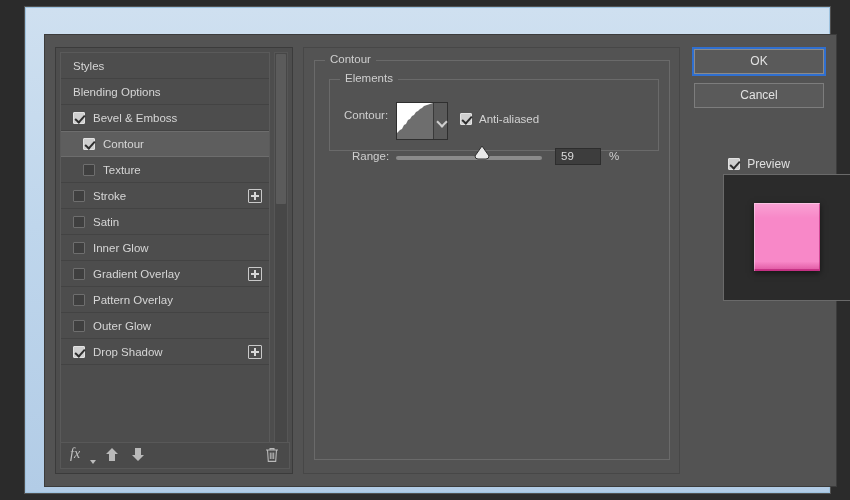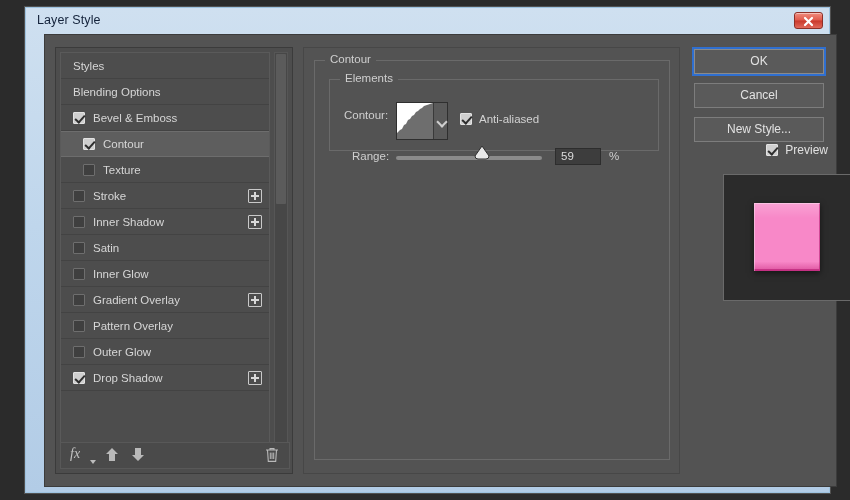--- a/index.html
+++ b/index.html
@@ -291,25 +291,25 @@
   #ok-button {
     top: 2px;
     box-shadow: 0 0 0 2px #2f6fd0;
     border-color: #8a8a8a;
   }
   #cancel-button { top: 36px; }
   #newstyle-button { top: 70px; }
 
   #preview-row {
     position: absolute;
-    left: 0; top: 96px;
+    left: 0; top: 110px;
     width: 138px;
     display: flex;
     align-items: center;
-    justify-content: flex-end;
+    justify-content: center;
     cursor: pointer;
   }
   #preview-row .cb { margin: 0 7px 0 0; }
   #preview-label { font-size: 12px; color: #e0e0e0; }
 
   #preview-box {
     position: absolute;
     left: 33px; top: 127px;
     width: 128px; height: 127px;
     background: #2b2b2b;
@@ -327,28 +327,20 @@
                 0 2px 6px rgba(0,0,0,.55);
   }
 </style>
 </head>
 <body>
 
 <div id="desktop">
 
   <div id="window">
 
-    <div id="titlebar">
-      <div id="title-text">Layer Style</div>
-      <div id="close-button">
-        <svg width="11" height="11" viewBox="0 0 11 11">
-          <path d="M2 2 L9 9 M9 2 L2 9" stroke="#ffffff" stroke-width="2.2" stroke-linecap="round"></path>
-        </svg>
-      </div>
-    </div>
 
     <div id="dialog">
 
       <div id="styles-panel">
 
         <div id="styles-list">
 
           <div class="style-row plain">
             <span class="row-label">Styles</span>
           </div>
@@ -371,25 +363,20 @@
             <span class="cb sub"></span>
             <span class="row-label">Texture</span>
           </div>
 
           <div class="style-row">
             <span class="cb"></span>
             <span class="row-label">Stroke</span>
             <span class="plus-btn"></span>
           </div>
 
-          <div class="style-row">
-            <span class="cb"></span>
-            <span class="row-label">Inner Shadow</span>
-            <span class="plus-btn"></span>
-          </div>
 
           <div class="style-row">
             <span class="cb"></span>
             <span class="row-label">Satin</span>
           </div>
 
           <div class="style-row">
             <span class="cb"></span>
             <span class="row-label">Inner Glow</span>
           </div>
@@ -490,21 +477,20 @@
 
           </div>
         </div>
 
       </div>
 
       <div id="right-panel">
 
         <div class="dlg-button" id="ok-button">OK</div>
         <div class="dlg-button" id="cancel-button">Cancel</div>
-        <div class="dlg-button" id="newstyle-button">New Style...</div>
 
         <div id="preview-row">
           <span class="cb checked"></span>
           <span id="preview-label">Preview</span>
         </div>
 
         <div id="preview-box">
           <div id="preview-swatch"></div>
         </div>
 

